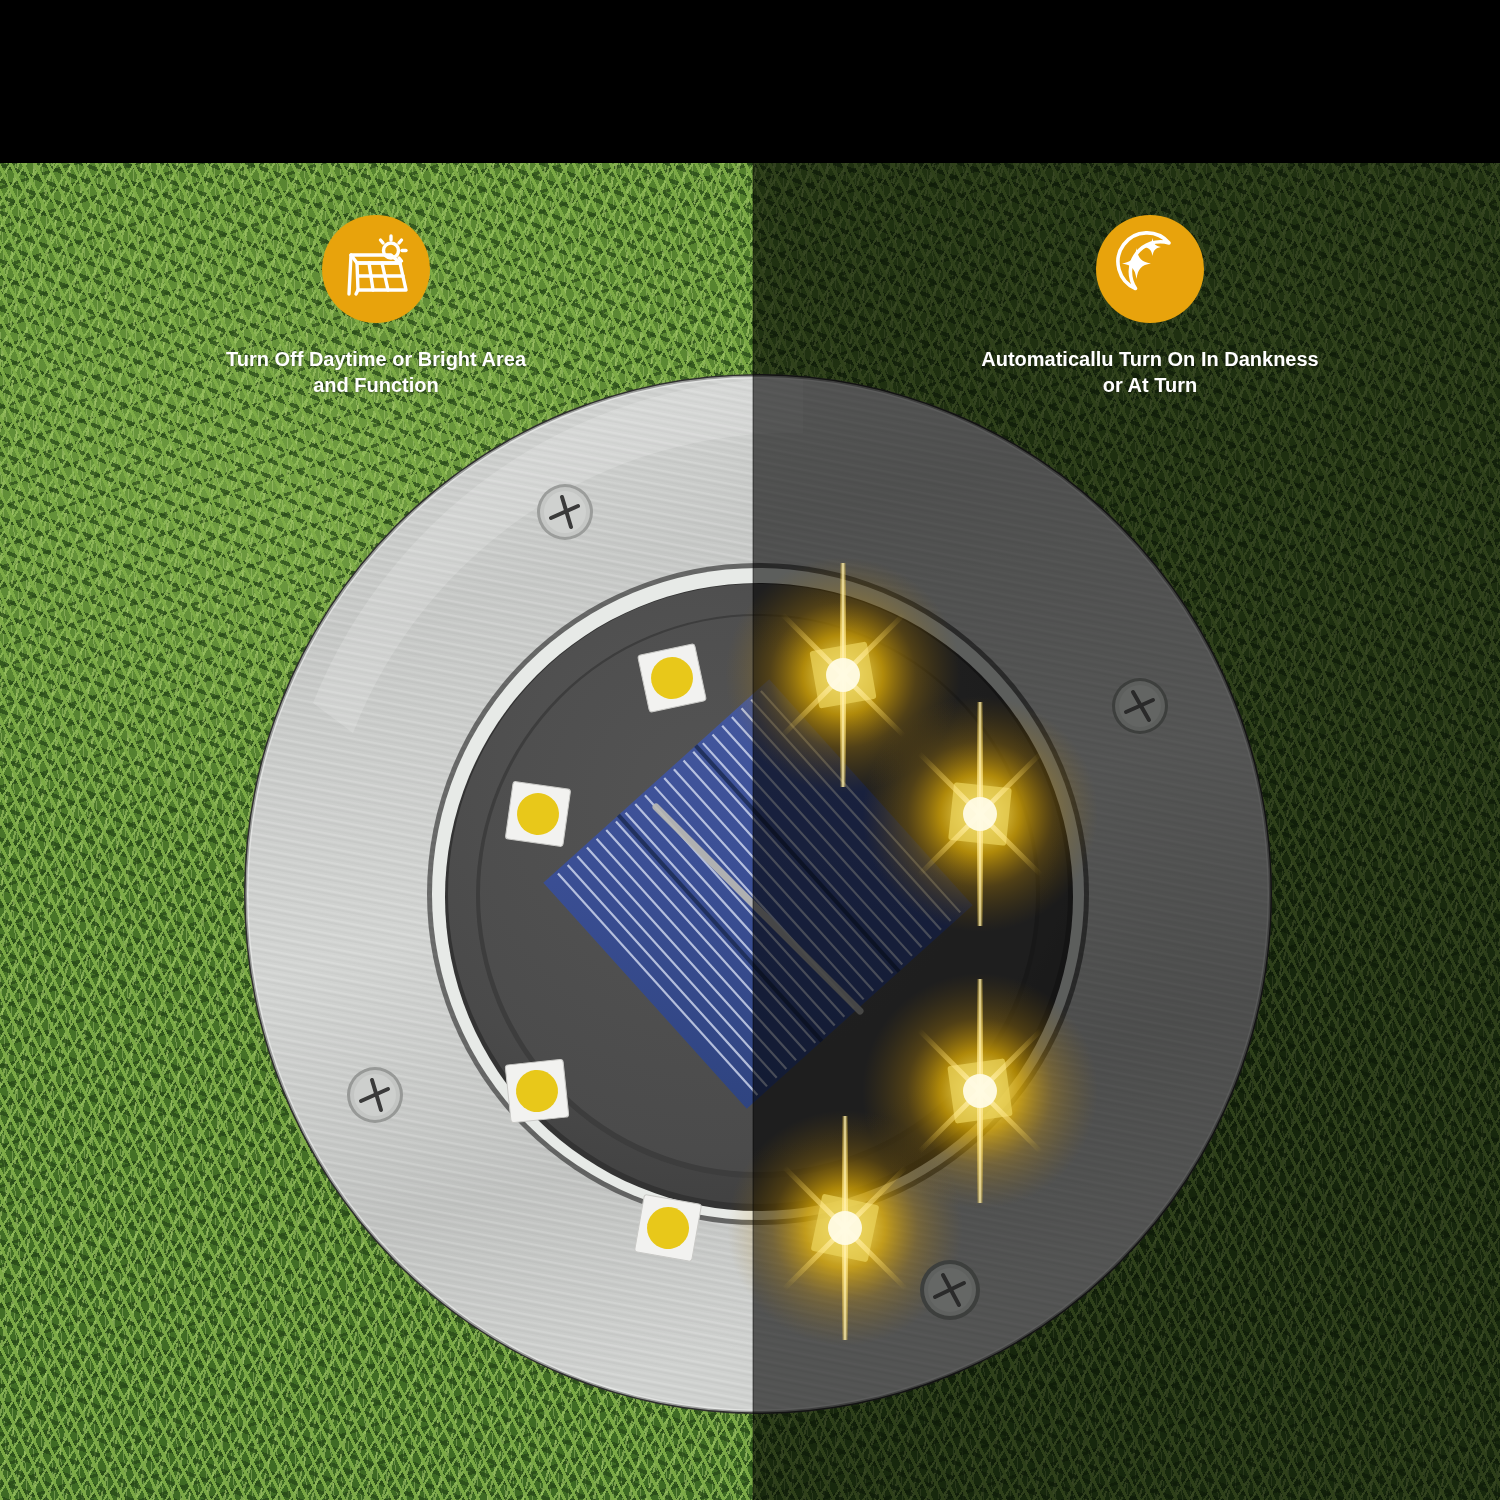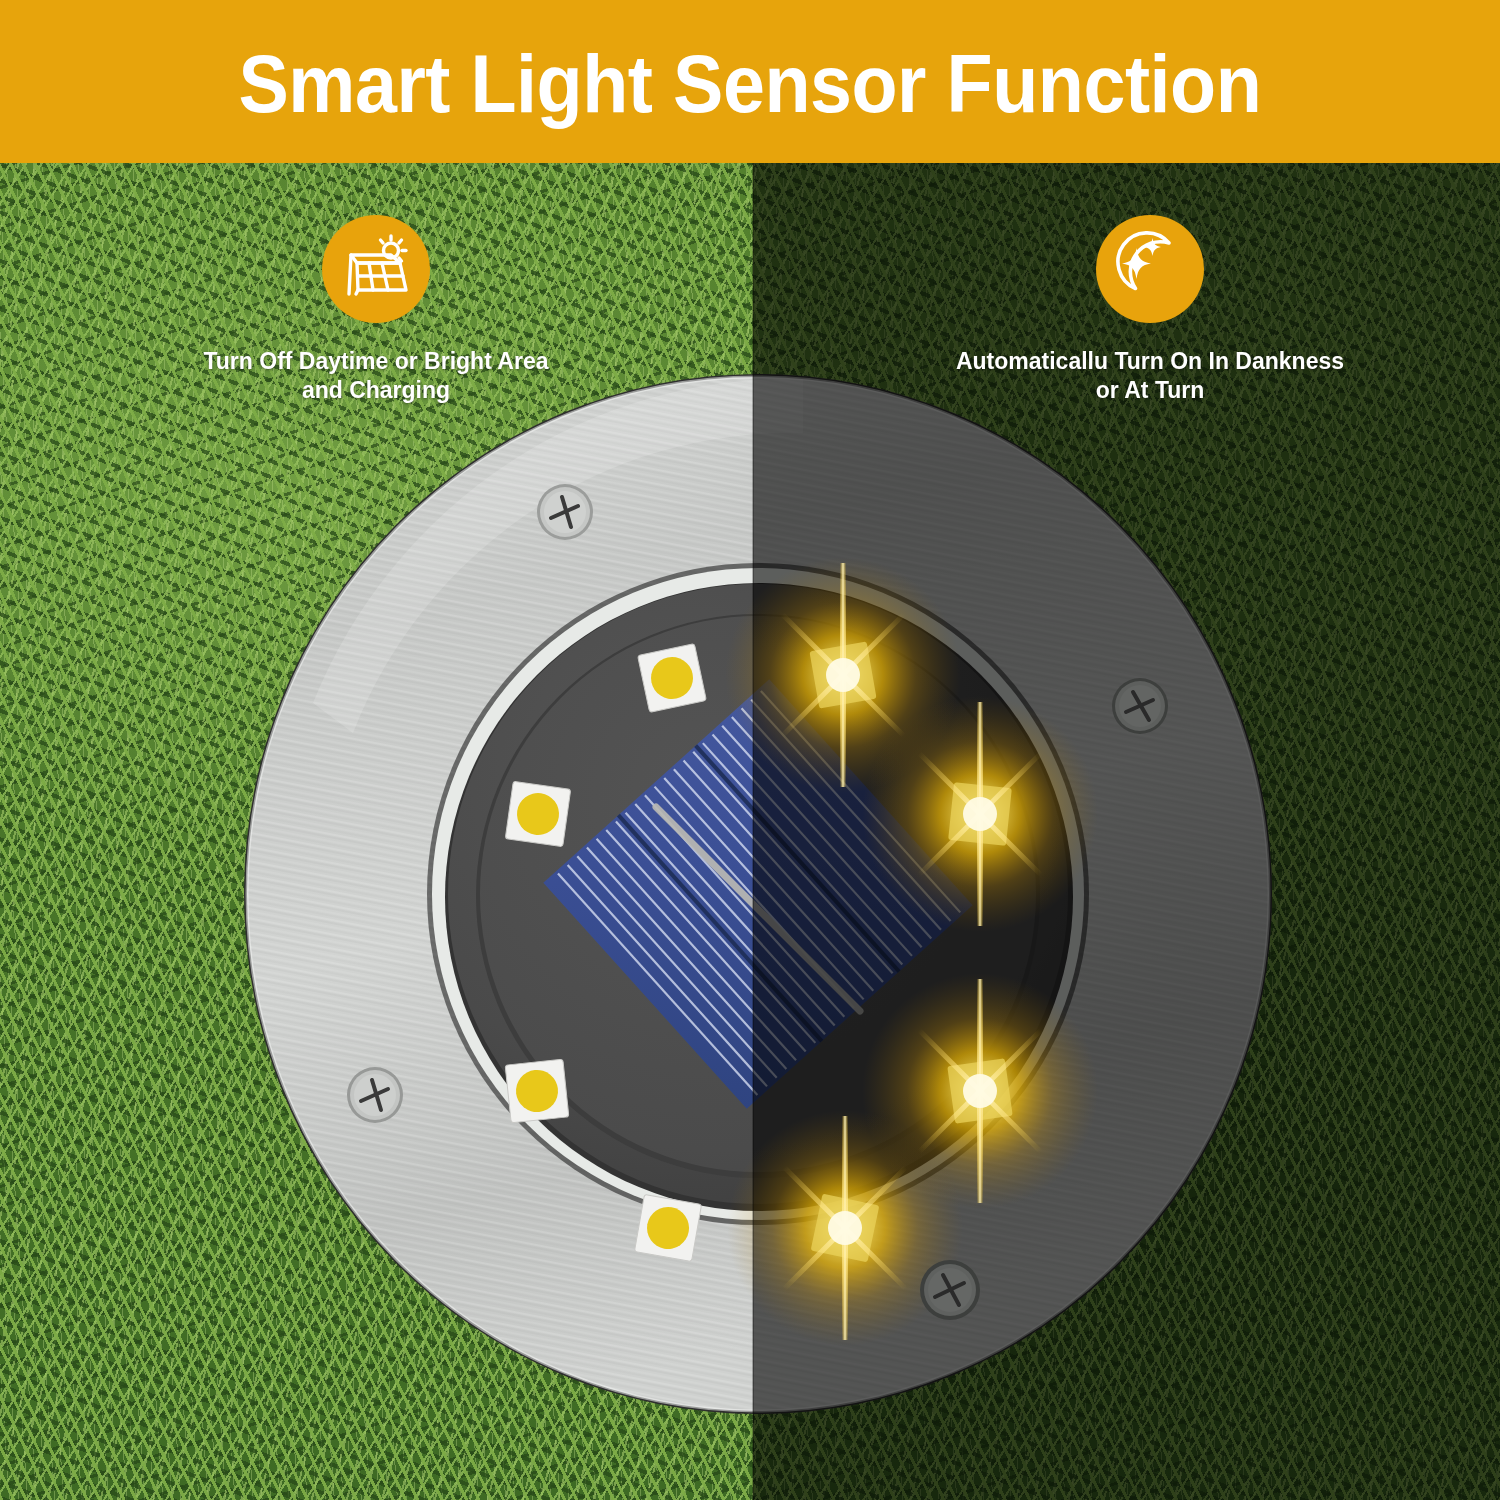--- a/index.html
+++ b/index.html
@@ -55,21 +55,21 @@
   .feature{ position:absolute; z-index:40; text-align:center; }
   .feature.left{ left:96px; top:215px; width:560px; }
   .feature.right{ left:870px; top:215px; width:560px; }
   .badge{
     width:108px; height:108px; border-radius:50%;
     background:#e8a30c; margin:0 auto 24px auto;
     display:flex; align-items:center; justify-content:center;
   }
   .badge svg{ display:block; }
   .feature-label{
-    color:#ffffff; font-size:23px; font-weight:700; line-height:1.28;
+    color:#ffffff; font-size:20px; font-weight:700; line-height:1.28;
     text-shadow:0 1px 3px rgba(0,0,0,.45);
   }
 
   
   .lamp{
     position:absolute; left:243px; top:373px; width:1030px; height:1042px;
     z-index:20;
   }
   .lamp svg{ display:block; width:100%; height:100%; }
 
@@ -351,38 +351,35 @@
         <line x1="44" y1="32" x2="50" y2="59"></line>
 
         <line x1="20.5" y1="45" x2="65" y2="45"></line>
 
         <line x1="13" y1="24" x2="11" y2="63"></line>
         <line x1="20" y1="59" x2="18" y2="63"></line>
       </svg>
     </div>
     <div class="feature-label">
       <div>Turn Off Daytime or Bright Area</div>
-      <div>and Charging</div>
+      <div>and Function</div>
     </div>
   </div>
 
   <div class="feature right">
     <div class="badge">
       <svg width="76" height="76" viewBox="0 0 76 76" fill="none">
 
         <path d="M57 12 A29 29 0 1 0 23.5 57.5 A30 30 0 0 1 57 12 Z" stroke="#ffffff" stroke-width="3.6" stroke-linejoin="round" fill="none"></path>
 
         <path d="M24.5 17 C26 27.5 29.5 31 39 32.5 C29.5 34 26 37.5 24.5 48 C23 37.5 19.5 34 10 32.5 C19.5 31 23 27.5 24.5 17 Z" fill="#ffffff"></path>
 
         <path d="M40.5 7 C41.5 13 43.5 15 49 16 C43.5 17 41.5 19 40.5 25 C39.5 19 37.5 17 32 16 C37.5 15 39.5 13 40.5 7 Z" fill="#ffffff"></path>
       </svg>
     </div>
     <div class="feature-label">
       <div>Automaticallu Turn On In Dankness</div>
       <div>or At Turn</div>
     </div>
   </div>
 
-  <div class="banner">
-    <div class="banner-title">Smart Light Sensor Function</div>
-  </div>
 
 </div>
 
 </body></html>

